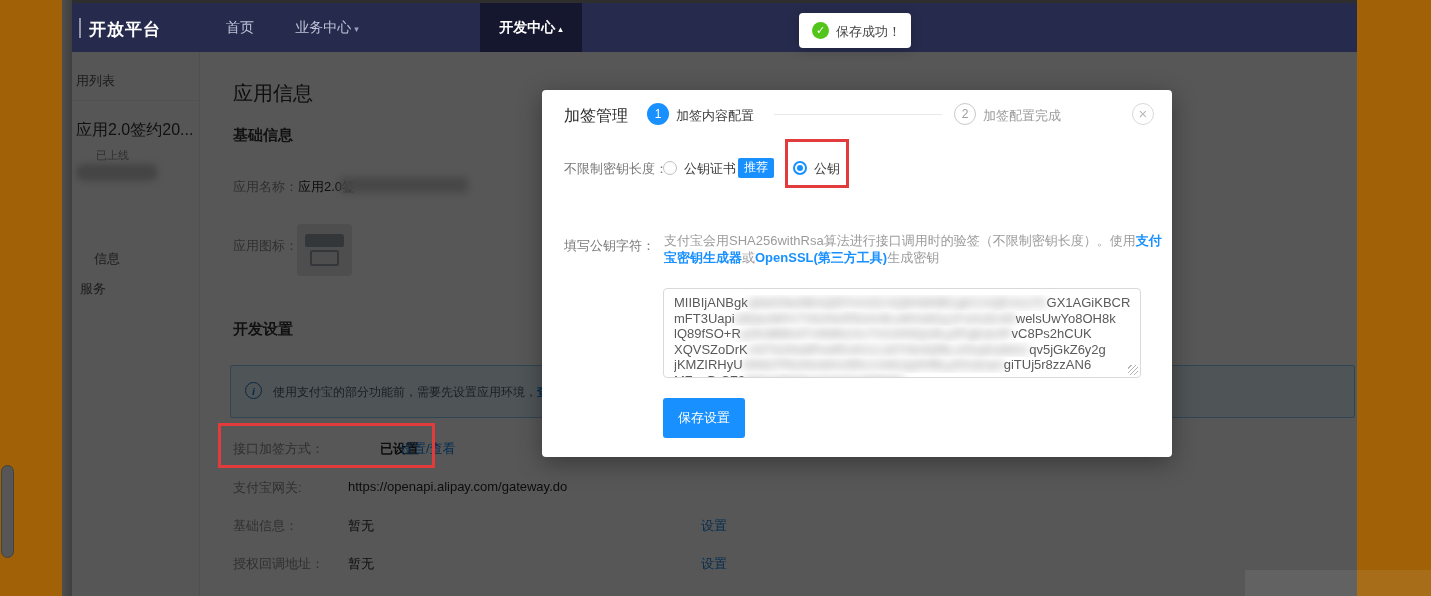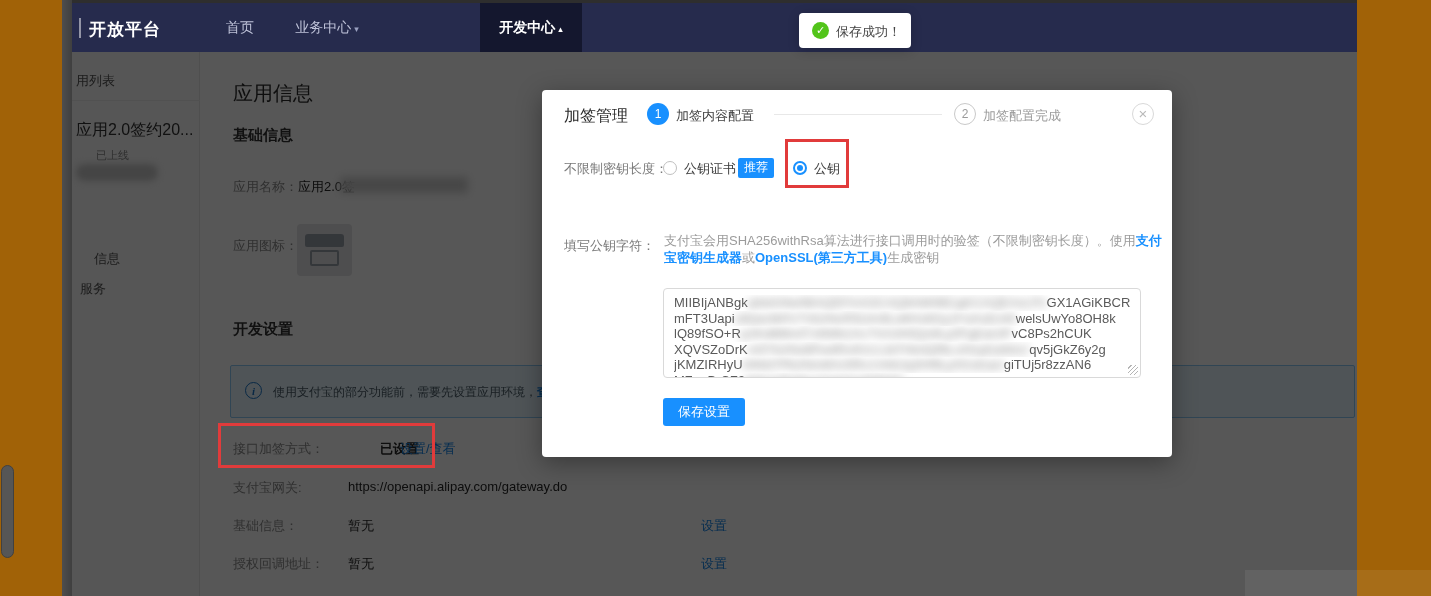--- a/index.html
+++ b/index.html
@@ -97,21 +97,21 @@
   .key-label { top:147px; }
   .m-desc { position:absolute; left:122px; top:142px; width:505px; font-size:13px; line-height:17px; color:#9b9b9b; }
   .m-desc .d-link { color:#1890ff; font-weight:bold; cursor:pointer; }
 
   .m-textarea { position:absolute; left:121px; top:198px; width:478px; height:90px; border:1px solid #d9d9d9; border-radius:4px; padding:6px 10px; font-size:13px; line-height:15.5px; color:#5a5a5a; background:#fff; overflow:hidden; }
   .key-line { white-space:nowrap; overflow:hidden; }
   .kblur { color:#8a8a8a; filter:blur(4px); }
   .resize-handle { position:absolute; right:2px; bottom:2px; width:10px; height:10px;
     background:repeating-linear-gradient(135deg, transparent 0 2px, #b5b5b5 2px 3px); }
 
-  .save-btn { position:absolute; left:121px; top:308px; width:82px; height:28px; background:#1890ff; border:none; border-radius:3px; color:#fff; font-size:13px; cursor:pointer; }
+  .save-btn { position:absolute; left:121px; top:308px; width:82px; height:40px; background:#1890ff; border:none; border-radius:3px; color:#fff; font-size:13px; cursor:pointer; }
 
   
   #toast { position:absolute; left:799px; top:13px; width:112px; height:35px; background:#fff; border-radius:4px; box-shadow:0 2px 12px rgba(0,0,0,.2); z-index:80; }
   #toast .ok-icon { position:absolute; left:13px; top:9px; width:17px; height:17px; border-radius:50%; background:#52c41a; color:#fff; font-size:11px; text-align:center; line-height:17px; }
   #toast .t-text { position:absolute; left:37px; top:10px; font-size:13px; color:#444; }
 
   
   #tool-panel { position:absolute; left:1357px; top:0; width:74px; height:596px; background:#4e4e4e; z-index:70; }
   .tool-item { position:absolute; left:20px; font-size:13px; color:#9c9c9c; cursor:pointer; }
   .tool-item .tri { font-size:9px; color:#353535; margin-right:6px; vertical-align:1px; }

